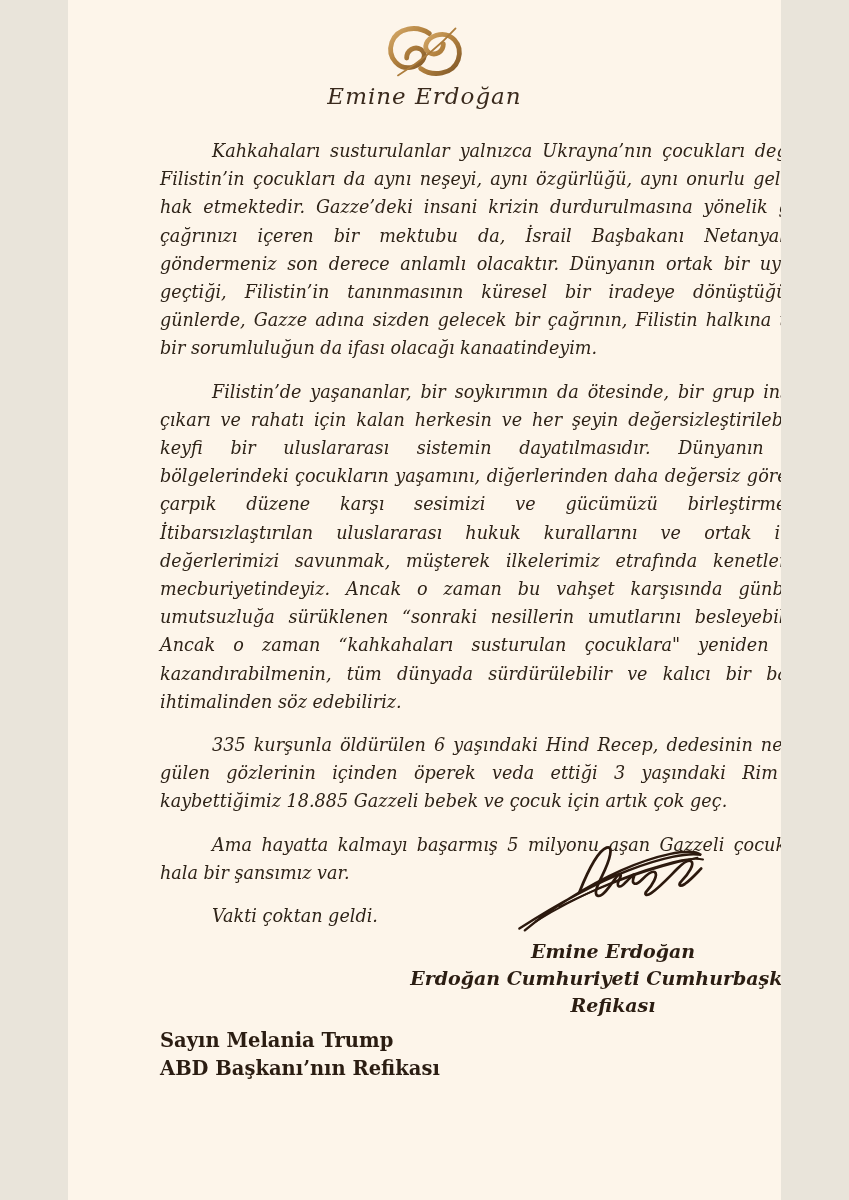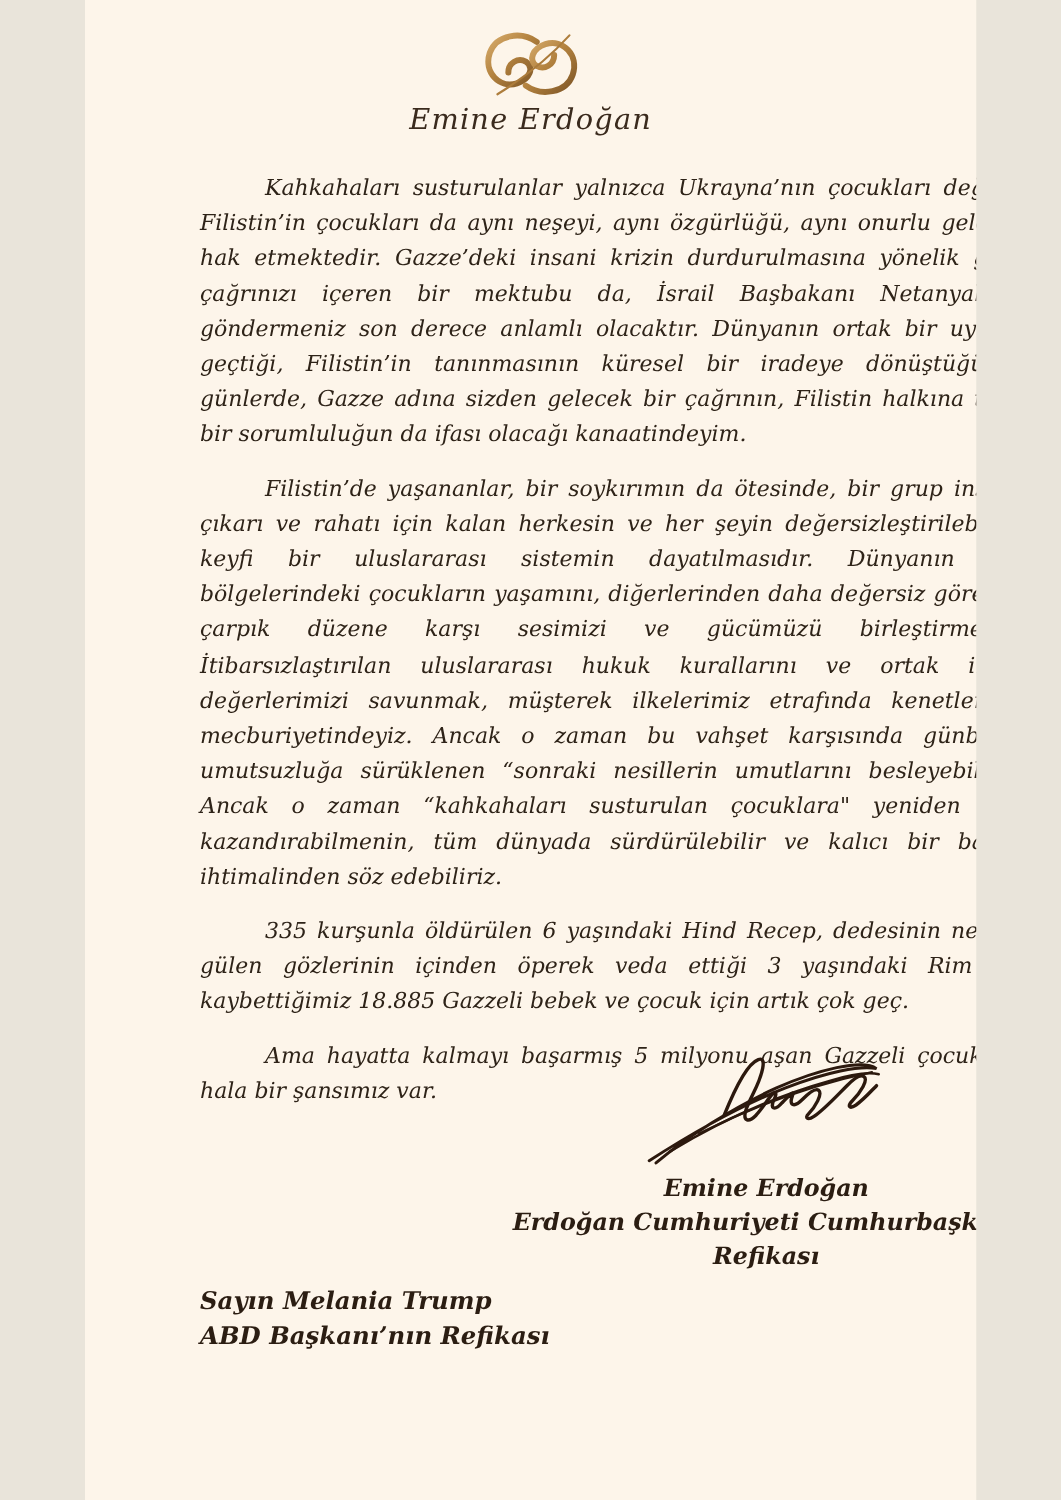--- a/index.html
+++ b/index.html
@@ -59,21 +59,20 @@
     line-height: 27px;
     color: #2B1D12;
   }
   .recipient-block {
     position: absolute;
     top: 1027px;
     left: 92px;
     text-align: left;
   }
   .recipient-name, .recipient-title {
-    font-style: italic;
     font-weight: bold;
     font-size: 19.5px;
     line-height: 28px;
     color: #2B1D12;
   }
 </style>
 </head>
 <body>
 
 <div class="page">
@@ -94,20 +93,21 @@
       </g>
     </svg>
     <div class="header-name">Emine Erdoğan</div>
   </div>
 
   <div class="letter-body">
     <p>Kahkahaları susturulanlar yalnızca Ukrayna’nın çocukları değildir. Filistin’in çocukları da aynı neşeyi, aynı özgürlüğü, aynı onurlu geleceği hak etmektedir. Gazze’deki insani krizin durdurulmasına yönelik güçlü çağrınızı içeren bir mektubu da, İsrail Başbakanı Netanyahu’ya göndermeniz son derece anlamlı olacaktır. Dünyanın ortak bir uyanışa geçtiği, Filistin’in tanınmasının küresel bir iradeye dönüştüğü bu günlerde, Gazze adına sizden gelecek bir çağrının, Filistin halkına tarihi bir sorumluluğun da ifası olacağı kanaatindeyim.</p>
     <p>Filistin’de yaşananlar, bir soykırımın da ötesinde, bir grup insanın çıkarı ve rahatı için kalan herkesin ve her şeyin değersizleştirilebildiği keyfi bir uluslararası sistemin dayatılmasıdır. Dünyanın bazı bölgelerindeki çocukların yaşamını, diğerlerinden daha değersiz gören bu çarpık düzene karşı sesimizi ve gücümüzü birleştirmeliyiz. İtibarsızlaştırılan uluslararası hukuk kurallarını ve ortak insani değerlerimizi savunmak, müşterek ilkelerimiz etrafında kenetlenmek mecburiyetindeyiz. Ancak o zaman bu vahşet karşısında günbegün umutsuzluğa sürüklenen “sonraki nesillerin umutlarını besleyebiliriz”. Ancak o zaman “kahkahaları susturulan çocuklara" yeniden neşe kazandırabilmenin, tüm dünyada sürdürülebilir ve kalıcı bir barışın ihtimalinden söz edebiliriz.</p>
     <p>335 kurşunla öldürülen 6 yaşındaki Hind Recep, dedesinin neşeyle gülen gözlerinin içinden öperek veda ettiği 3 yaşındaki Rim gibi kaybettiğimiz 18.885 Gazzeli bebek ve çocuk için artık çok geç.</p>
     <p>Ama hayatta kalmayı başarmış 5 milyonu aşan Gazzeli çocuk için hala bir şansımız var.</p>
+    <p>Vakti çoktan geldi.</p>
   </div>
 
   <div class="sign-block">
     <svg class="signature-svg" width="212" height="100" viewBox="0 0 230 110">
       <g fill="none" stroke="#2C190E" stroke-linecap="round">
         <path stroke-width="2.6" d="M12,104 C40,86 86,58 132,40 C168,26 198,20 212,23 C200,14 160,24 124,40 C86,57 44,84 18,106"></path>
         <path stroke-width="2.2" d="M30,96 C70,72 120,48 170,34 C190,28 206,26 214,28"></path>
         <path stroke-width="3" d="M78,64 C90,34 100,18 108,15 C116,12 112,28 103,46 C97,58 94,66 98,68 C104,70 112,56 119,47 C123,42 125,44 122,50 C118,58 122,61 129,53 C135,47 140,41 138,47 C135,55 139,58 147,50 C153,44 158,40 161,42 C165,45 158,57 152,63 C149,66 151,69 157,65 C166,59 176,48 186,38 C192,32 198,28 201,30 C205,33 198,44 191,51 C186,56 188,59 194,55 C201,50 208,42 212,38"></path>
         <path stroke-width="2" d="M56,80 C100,58 152,38 208,26"></path>
       </g>

